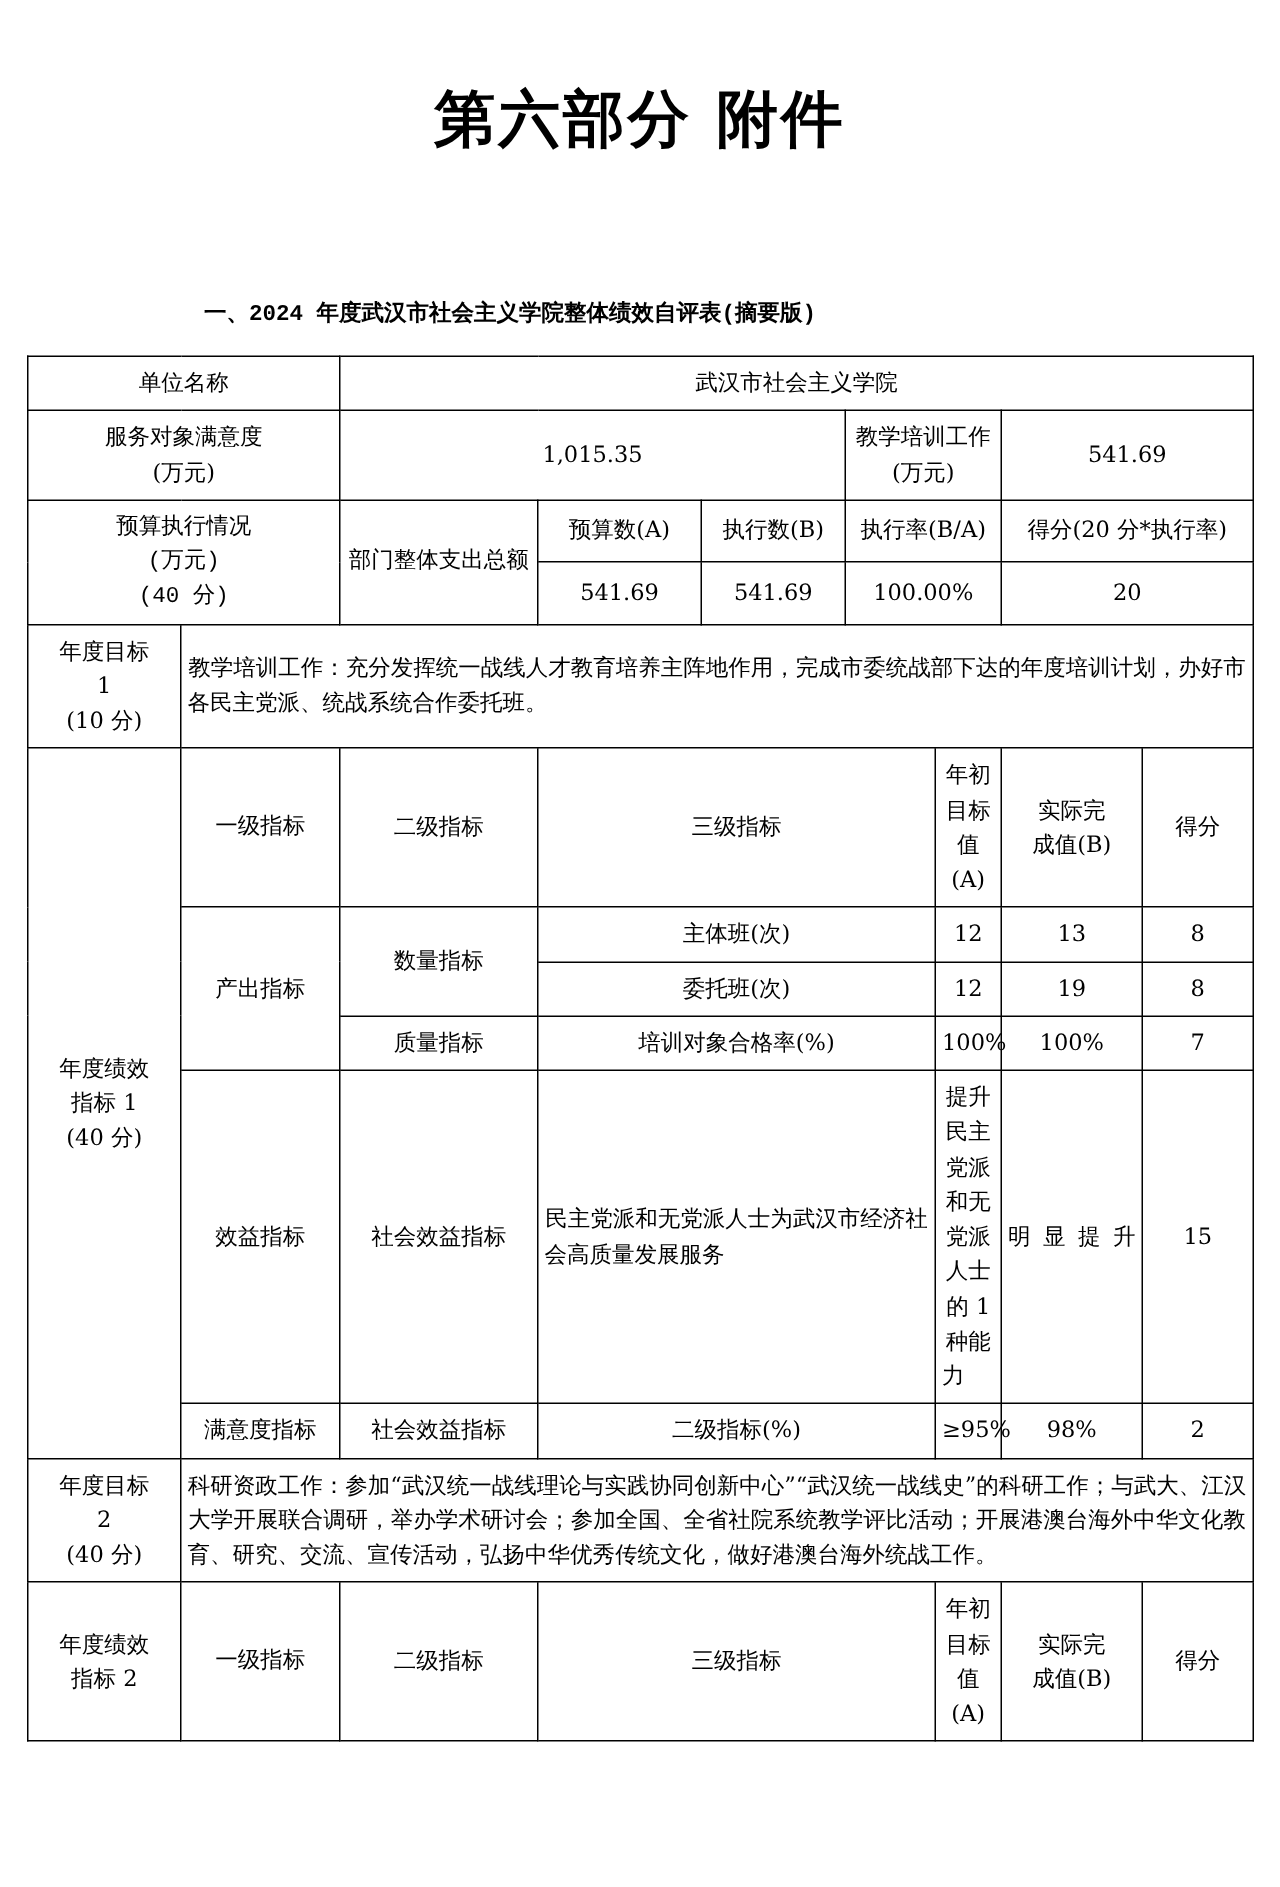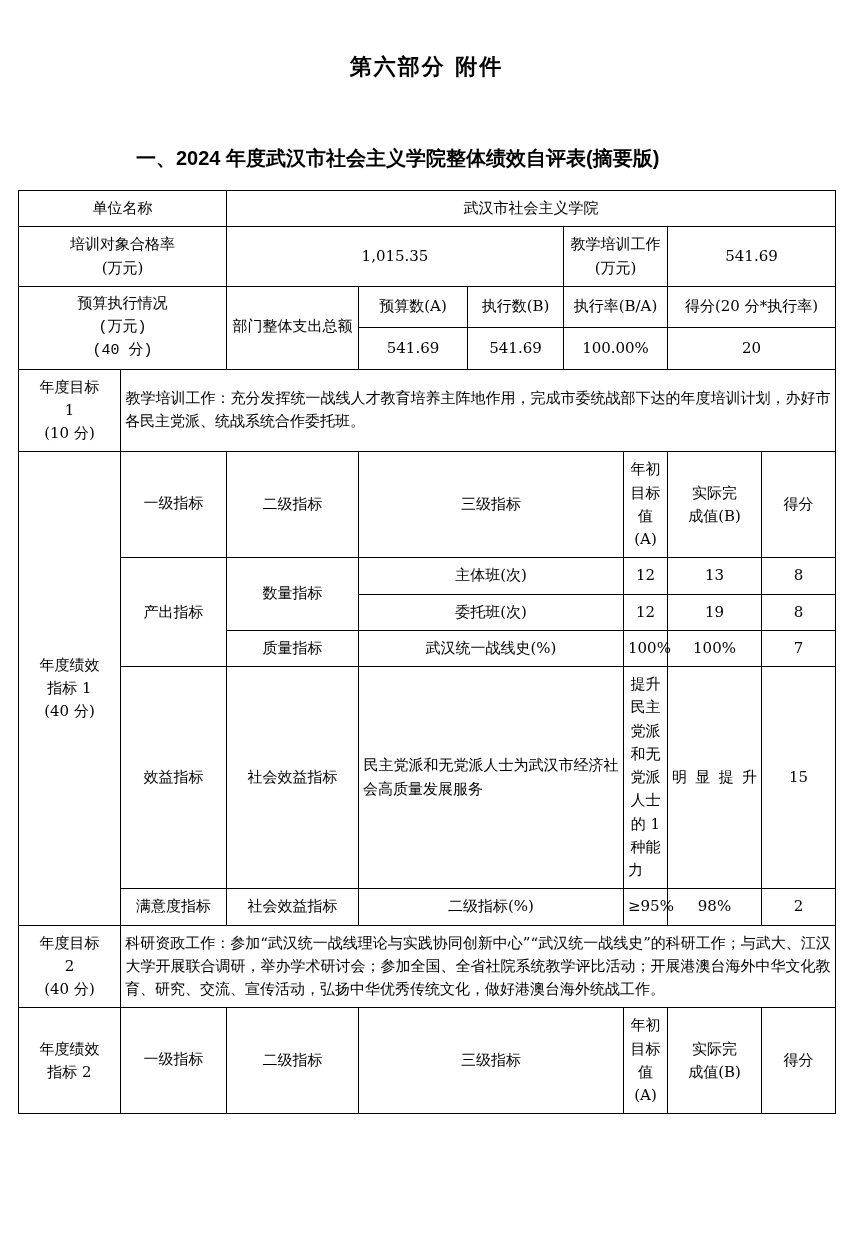--- a/index.html
+++ b/index.html
@@ -17,32 +17,32 @@
   .page {
     width: 853px;
     height: 1258px;
     box-sizing: border-box;
     padding: 0 18px;
     position: relative;
   }
   .doc-title {
     text-align: center;
     font-family: "DejaVu Serif", "Liberation Serif", serif;
-    font-size: 22px;
+    font-size: 41px;
     font-weight: bold;
     letter-spacing: 2px;
     margin-top: 52px;
     margin-bottom: 0;
   }
   .section-heading {
-    font-family: Liberation Sans, sans-serif;
-    font-size: 20px;
+    font-family: Liberation Mono, monospace;
+    font-size: 15px;
     font-weight: bold;
     line-height: 2.0;
-    margin-top: 56px;
+    margin-top: 88px;
     padding-left: 118px;
     padding-right: 10px;
     text-align: justify;
   }
   table.perf {
     border-collapse: collapse;
     width: 817px;
     margin: 12px 6px 0 0;
     table-layout: fixed;
     font-family: "DejaVu Serif", "Liberation Serif", serif;
@@ -99,21 +99,21 @@
     </colgroup>
 
     <tbody>
         <tr>
       <td colspan="2">单位名称</td>
       <td colspan="8">武汉市社会主义学院</td>
     </tr>
 
     <tr>
       <td colspan="2">
-        <div>培训对象合格率</div>
+        <div>服务对象满意度</div>
         <div>(万元)</div>
       </td>
       <td colspan="4">1,015.35</td>
       <td colspan="2">
         <div>教学培训工作</div>
         <div>(万元)</div>
       </td>
       <td colspan="2">541.69</td>
     </tr>
 
@@ -174,21 +174,21 @@
 
     <tr>
       <td colspan="4">委托班(次)</td>
       <td>12</td>
       <td>19</td>
       <td>8</td>
     </tr>
 
     <tr>
       <td>质量指标</td>
-      <td colspan="4">武汉统一战线史(%)</td>
+      <td colspan="4">培训对象合格率(%)</td>
       <td>100%</td>
       <td>100%</td>
       <td>7</td>
     </tr>
 
     <tr>
       <td>效益指标</td>
       <td>社会效益指标</td>
       <td colspan="4" class="just">民主党派和无党派人士为武汉市经济社会高质量发展服务</td>
       <td class="just">提升民主党派和无党派人士的 1 种能力</td>

